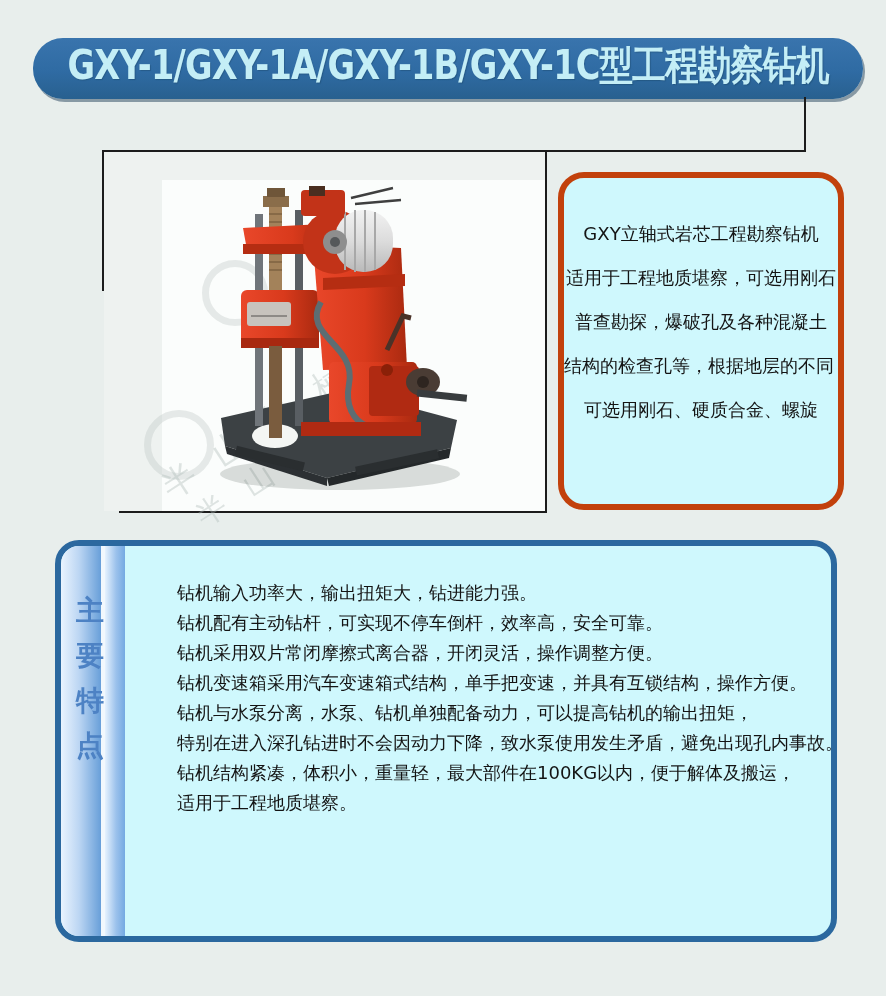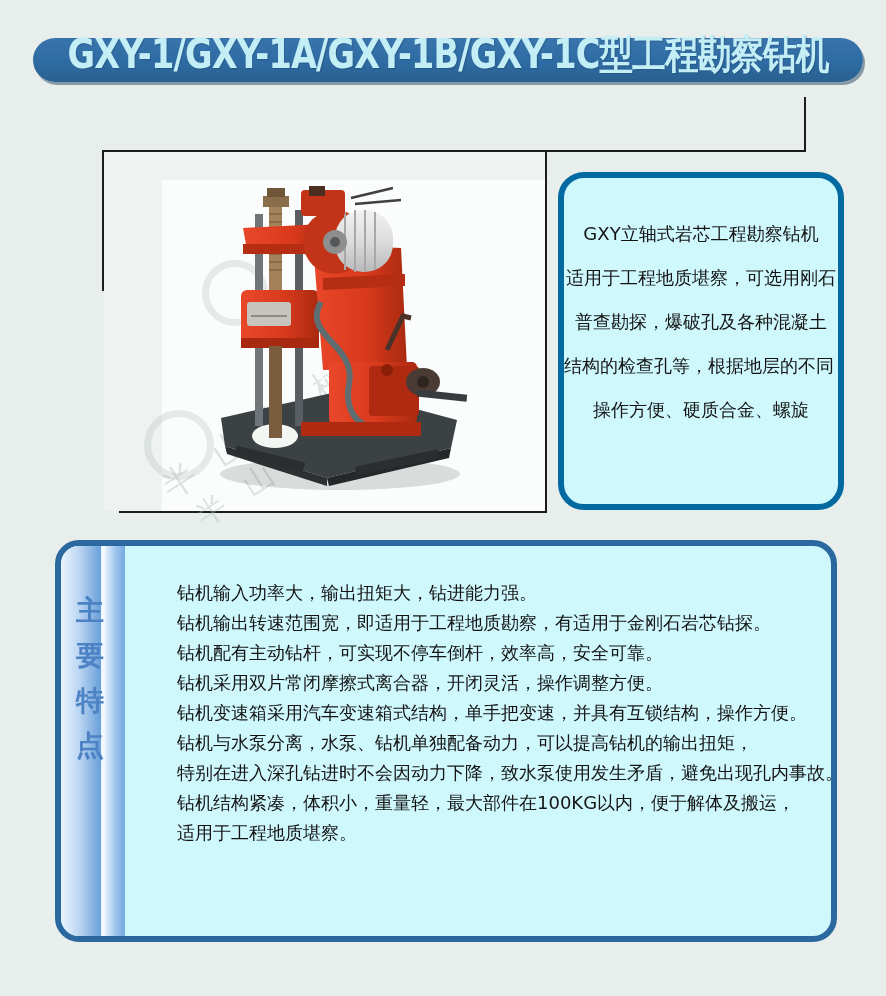--- a/index.html
+++ b/index.html
@@ -6,25 +6,25 @@
   body{
     width:886px;height:996px;
     background:#e8eeec;
     font-family:"DejaVu Sans","Liberation Sans",sans-serif;
     overflow:hidden;
   }
   .page{position:relative;width:886px;height:996px;}
 
   
   .banner{
-    position:absolute;left:33px;top:38px;width:830px;height:44px;
+    position:absolute;left:33px;top:38px;width:830px;height:61px;
     background:linear-gradient(180deg,#3974ad 0%,#2f6ba3 55%,#28608f 100%);
     border-radius:30px;
     box-shadow:2px 3px 0 rgba(18,48,78,.45);
-    display:flex;align-items:flex-end;justify-content:center;
+    display:flex;align-items:flex-start;justify-content:center;
   }
   .banner-text{
     color:#c4eef6;font-size:40px;font-weight:bold;letter-spacing:-1px;
     white-space:nowrap;transform:scaleX(.84);transform-origin:50% 50%;
     text-shadow:1px 1px 1px rgba(20,60,90,.35);
   }
 
   
   .cline{position:absolute;background:#1c1c1c;}
   .arrowhead{
@@ -47,21 +47,21 @@
     position:absolute;color:#aebbb8;opacity:.38;font-size:34px;
     letter-spacing:26px;white-space:nowrap;transform:rotate(-33deg);
   }
   .wm-ring{
     position:absolute;border:7px solid #b6c2bf;opacity:.32;border-radius:50%;
   }
 
   
   .info-box{
     position:absolute;left:558px;top:172px;width:286px;height:338px;
-    background:#cff8fd;border:6px solid #0369a1;border-radius:26px;
+    background:#cff8fd;border:6px solid #c2410c;border-radius:26px;
     box-sizing:border-box;overflow:hidden;
   }
   .info-lines{
     position:absolute;left:0;right:0;top:34px;text-align:center;
   }
   .info-line{
     font-size:18px;line-height:44px;color:#141414;white-space:nowrap;
   }
 
   
@@ -208,37 +208,36 @@
     <rect x="212" y="206" width="50" height="7" fill="#383c3e" transform="rotate(6 236 209)"></rect>
     <rect x="96" y="236" width="120" height="14" fill="#b02a12"></rect>
   </svg>
 
   <div class="info-box">
     <div class="info-lines">
         <div class="info-line">GXY立轴式岩芯工程勘察钻机</div>
         <div class="info-line">适用于工程地质堪察，可选用刚石</div>
         <div class="info-line">普查勘探，爆破孔及各种混凝土</div>
         <div class="info-line">结构的检查孔等，根据地层的不同，</div>
-        <div class="info-line">操作方便、硬质合金、螺旋</div>
+        <div class="info-line">可选用刚石、硬质合金、螺旋</div>
       </div>
   </div>
 
   <div class="features-box">
     <div class="label-strip1"></div>
     <div class="strip-divider"></div>
     <div class="label-strip2"></div>
     <div class="features-label">
         <div>主</div>
         <div>要</div>
         <div>特</div>
         <div>点</div>
       </div>
     <div class="features-text">
         <div class="feature-line">钻机输入功率大，输出扭矩大，钻进能力强。</div>
-        <div class="feature-line">钻机输出转速范围宽，即适用于工程地质勘察，有适用于金刚石岩芯钻探。</div>
         <div class="feature-line">钻机配有主动钻杆，可实现不停车倒杆，效率高，安全可靠。</div>
         <div class="feature-line">钻机采用双片常闭摩擦式离合器，开闭灵活，操作调整方便。</div>
         <div class="feature-line">钻机变速箱采用汽车变速箱式结构，单手把变速，并具有互锁结构，操作方便。</div>
         <div class="feature-line">钻机与水泵分离，水泵、钻机单独配备动力，可以提高钻机的输出扭矩，</div>
         <div class="feature-line">特别在进入深孔钻进时不会因动力下降，致水泵使用发生矛盾，避免出现孔内事故。</div>
         <div class="feature-line">钻机结构紧凑，体积小，重量轻，最大部件在100KG以内，便于解体及搬运，</div>
         <div class="feature-line">适用于工程地质堪察。</div>
       </div>
   </div>
 

